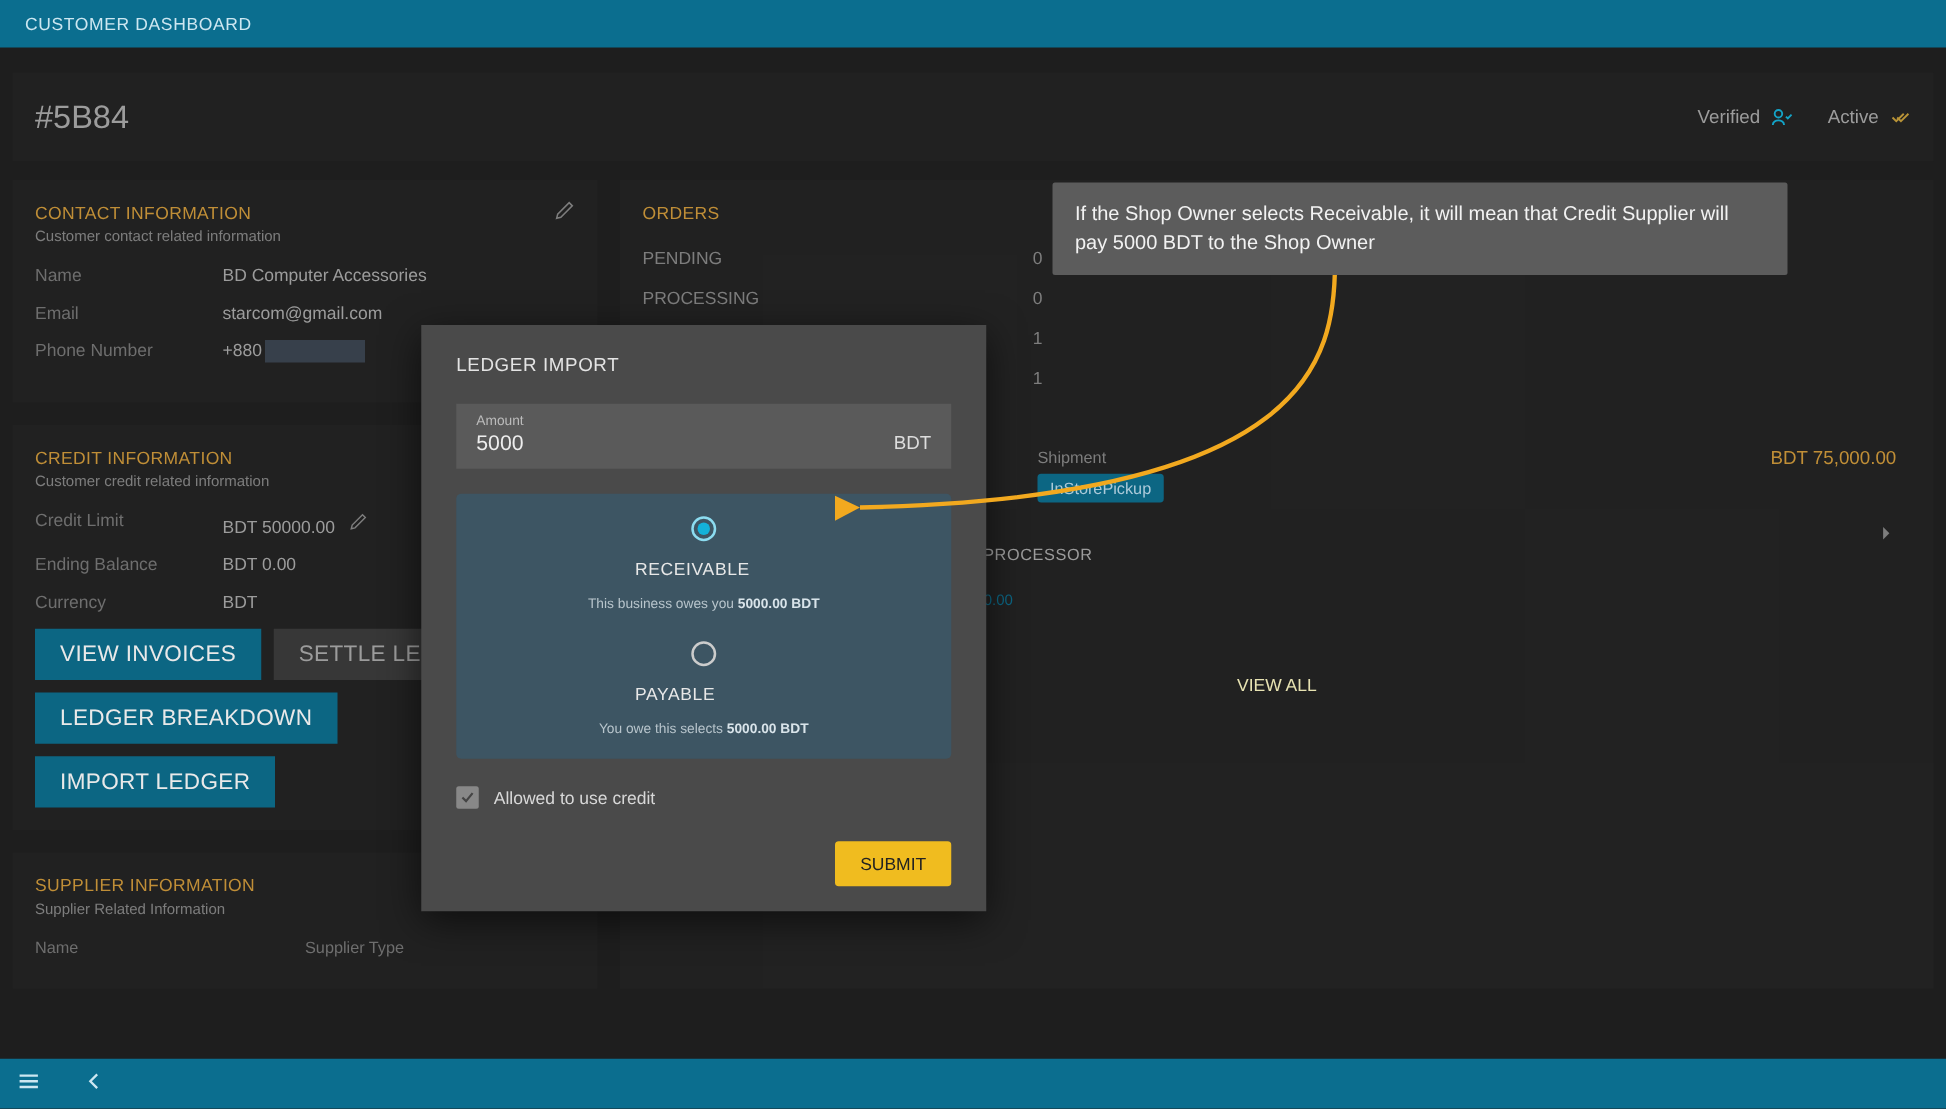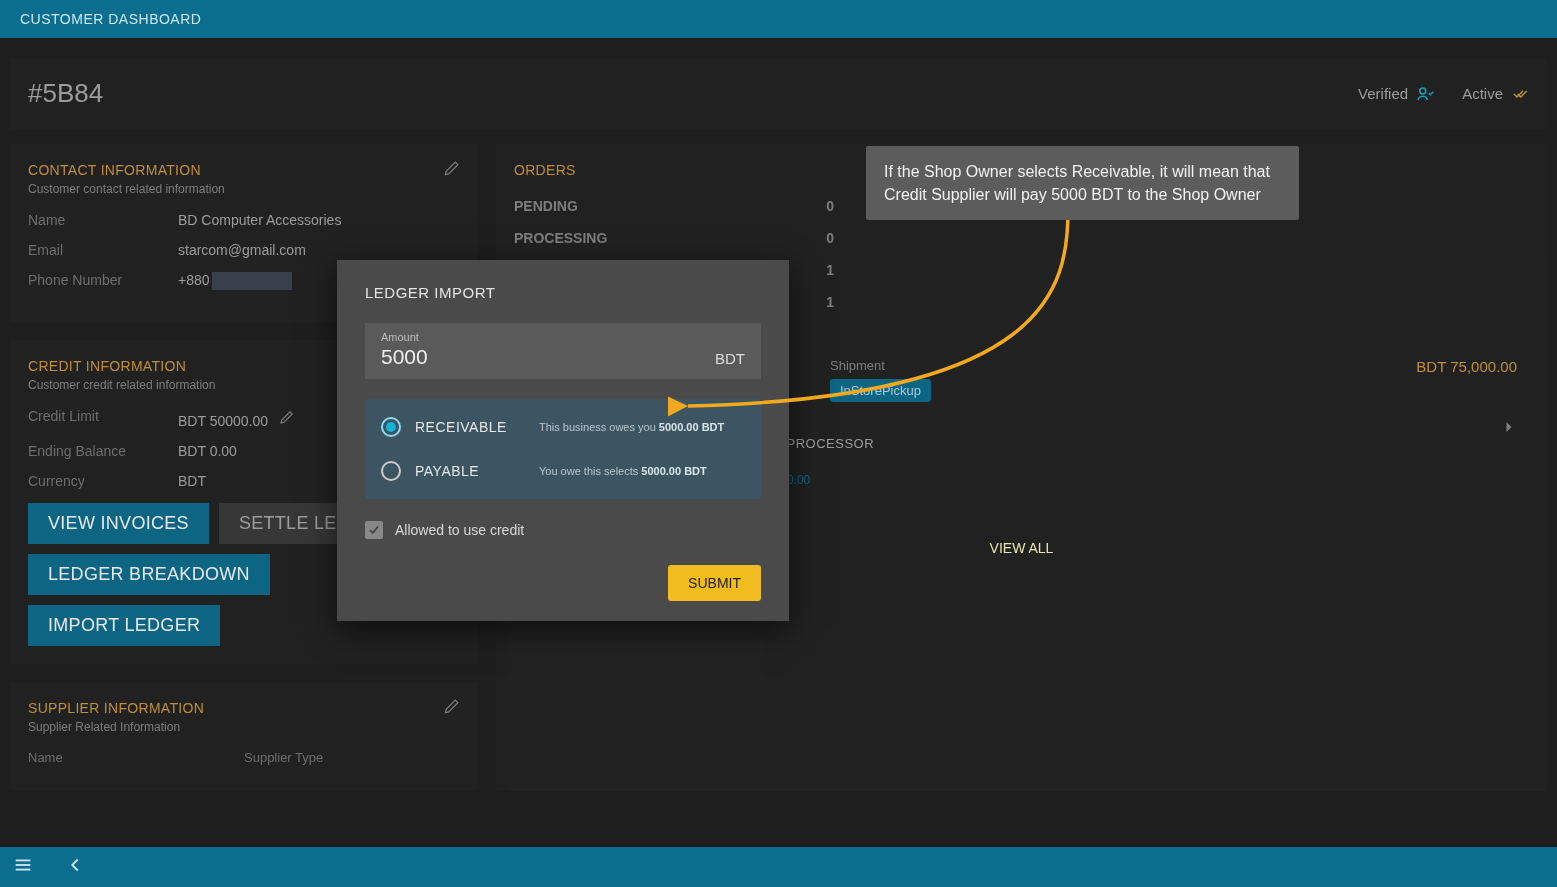--- a/index.html
+++ b/index.html
@@ -53,21 +53,21 @@
 .hidden-box { display:inline-block; background:#3a4450; width:80px; height:18px; vertical-align:middle; margin-left:2px;}
 .credit-edit { display:inline-block; margin-left:10px; color:#888; cursor:pointer;}
 .credit-edit svg { width:18px; height:18px; stroke:#888; fill:none; stroke-width:1.5;}
 .btn-row { display:flex; gap:10px; flex-wrap:wrap;}
 .btn {
   background:#0b6e8f; color:#fff; border:none; padding:10px 20px;
   font-size:18px; cursor:pointer; letter-spacing:0.3px;
   min-width:180px; text-align:center;
 }
 .btn.secondary { background:#3a3a3a; color:#aaa; }
-.orders-list { margin-top:12px;font-weight:bold;}
+.orders-list { margin-top:12px;}
 .orders-row { display:flex; justify-content:space-between; padding:8px 0; color:#888; font-size:14px; width:320px;}
 .order-card { margin-top:40px; position:relative;}
 .order-amount { position:absolute; top:0; right:12px; color:#d29b3a; font-size:15px;}
 .ship-row { display:flex; gap:36px; margin-top:16px; margin-bottom:20px;}
 .ship-label { color:#888; font-size:13px; margin-bottom:6px;}
 .ship-badge { background:#0b6e8f; color:#bde; padding:4px 10px; font-size:13px; border-radius:3px; display:inline-block;}
 .product-row { display:flex; align-items:center; gap:18px; position:relative;}
 .prod-thumb { width:78px; height:78px; background:#2b2b2b; border:1px solid #333; display:flex;align-items:center;justify-content:center;}
 .prod-thumb svg { width:50px; height:40px;}
 .prod-name { color:#aaa; font-size:13px; letter-spacing:0.5px;}
@@ -84,41 +84,41 @@
   width:452px;
   background:#4a4a4a;
   padding:24px 28px 20px 28px;
   box-shadow:0 8px 30px rgba(0,0,0,0.6);
   z-index:50;
 }
 .modal-title { color:#e4e4e4; font-size:15px; letter-spacing:0.5px; margin-bottom:22px;}
 .amt-box { background:#5a5a5a; padding:8px 16px 10px 16px; display:flex; justify-content:space-between; align-items:end;}
 .amt-inner { flex:1;}
 .amt-label { color:#bbb; font-size:11px; margin-bottom:2px;}
-.amt-input { background:transparent; border:none; color:#eee; font-size:21px; width:100%; outline:none;}
+.amt-input { background:transparent; border:none; color:#eee; font-size:17px; width:100%; outline:none;}
 .amt-cur { color:#ddd; font-size:15px; padding-bottom:2px;}
 .radio-group { background:#3d5563; border-radius:4px; margin-top:20px; padding:6px 0;}
-.radio-row { display:flex; align-items:center; padding:12px 16px; gap:14px; cursor:pointer;}
+.radio-row { display:flex; align-items:center; padding:12px 16px; gap:14px; cursor:pointer;flex-direction:column;}
 .radio-circle { width:20px; height:20px; border:2px solid #8cdcf0; border-radius:50%; display:flex;align-items:center;justify-content:center;}
 .radio-circle.unselected { border-color:#ccc;}
 .radio-dot { width:10px; height:10px; background:#13b2d9; border-radius:50%;}
 .radio-label { color:#e8e8e8; font-size:14px; letter-spacing:0.5px; width:110px;}
 .radio-desc { color:#b8c5cc; font-size:11px;}
 .radio-desc b { color:#d9e4ea; font-weight:700;}
 .check-row { display:flex; align-items:center; gap:12px; margin-top:22px;}
 .checkbox { width:18px; height:18px; background:#888; border-radius:2px; display:flex;align-items:center;justify-content:center;}
 .checkbox svg { width:14px; height:14px; stroke:#444; fill:none; stroke-width:3;}
 .check-label { color:#d8d8d8; font-size:14px;}
 .modal-footer { display:flex; justify-content:flex-end; margin-top:26px;}
 .submit-btn { background:#f0bc1f; color:#222; border:none; padding:10px 20px; font-size:14px; cursor:pointer; border-radius:3px;}
 
 .annotation {
   position:absolute;
-  left:866px; top:146px;
-  width:433px;
+  left:842px; top:146px;
+  width:588px;
   background:#5c5c5c;
   color:#f2f2f2;
   padding:14px 18px;
   font-size:16px;
   line-height:1.45;
   z-index:60;
   border-radius:2px;
 }
 .arrow-svg {
   position:absolute;

